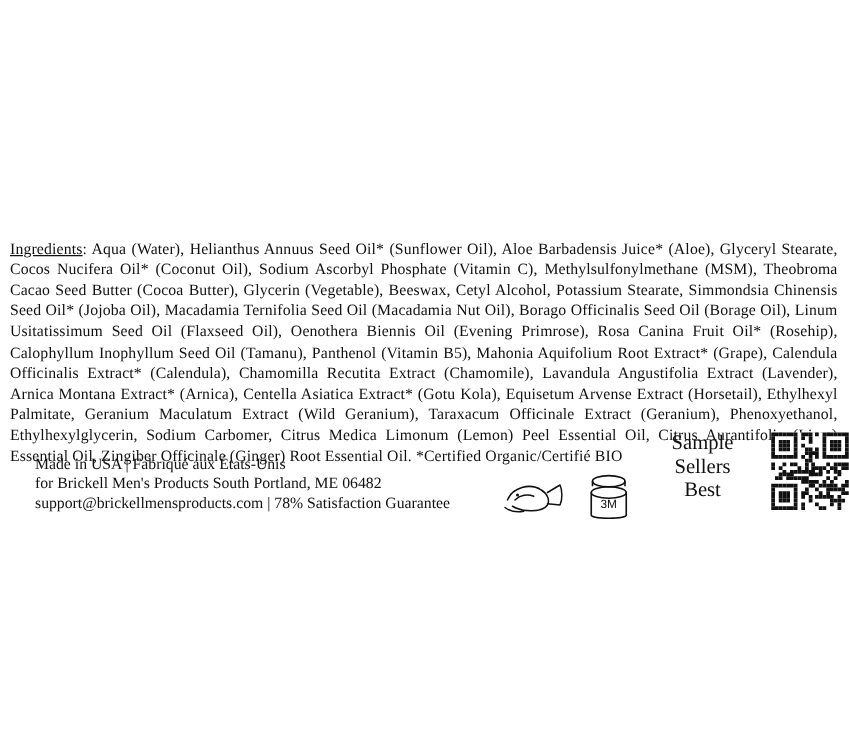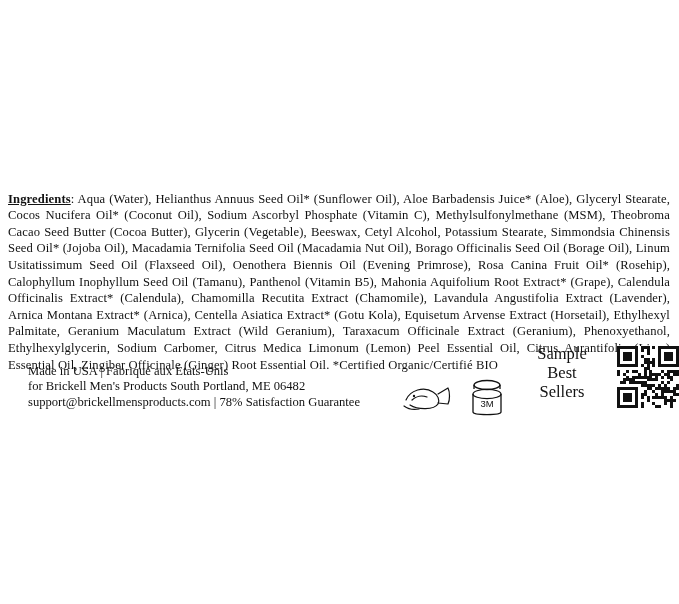--- a/index.html
+++ b/index.html
@@ -33,21 +33,21 @@
     font-size: 12.6px;
     line-height: 16.6px;
     text-align: justify;
     text-justify: inter-word;
     letter-spacing: 0.01em;
     color: #111111;
   }
 
   .ingredients-heading {
     text-decoration: underline;
-    font-weight: 700;
+    font-weight: 400;
   }
 
   .ingredients-body {
     font-weight: 400;
   }
 
   .footer-block {
     position: absolute;
     left: 8px;
     top: 364px;
@@ -164,22 +164,22 @@
           <path d="M33 13 L33 17"></path>
           <path d="M6 22 L6 40 C6 43.5, 34 43.5, 34 40 L34 22"></path>
           <ellipse cx="20" cy="22" rx="14" ry="4.6"></ellipse>
         </g>
       </svg>
       <div class="pao-text">3M</div>
     </div>
 
     <div class="sample-text">
       <div>Sample</div>
+      <div>Sellers</div>
       <div>Best</div>
-      <div>Sellers</div>
     </div>
 
     <div class="qr-box" id="qr-box">
       <span class="sr-only">qr-code</span>
     <div class="qr-cell" style="left: 0px; top: 0px; width: 3px; height: 3px;"></div>
         <div class="qr-cell" style="left: 2.95238px; top: 0px; width: 3px; height: 3px;"></div>
         <div class="qr-cell" style="left: 5.90476px; top: 0px; width: 3px; height: 3px;"></div>
         <div class="qr-cell" style="left: 8.85714px; top: 0px; width: 3px; height: 3px;"></div>
         <div class="qr-cell" style="left: 11.8095px; top: 0px; width: 3px; height: 3px;"></div>
         <div class="qr-cell" style="left: 14.7619px; top: 0px; width: 3px; height: 3px;"></div>

